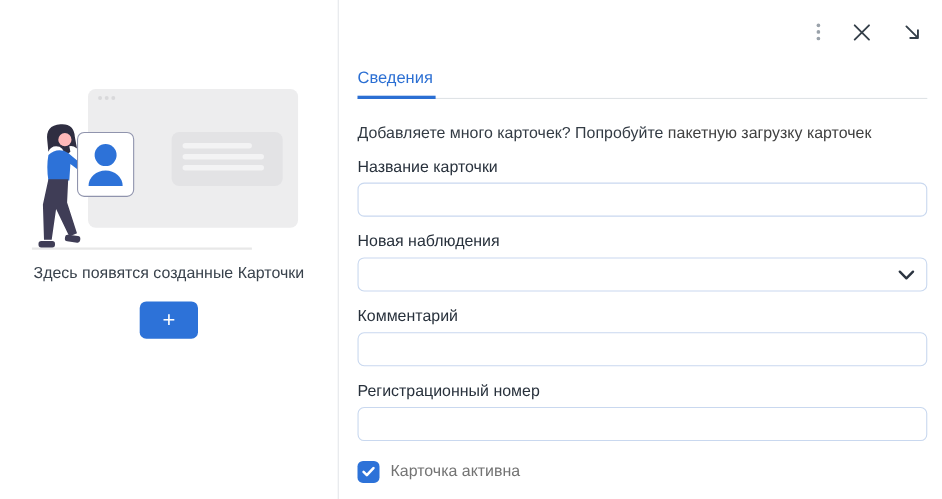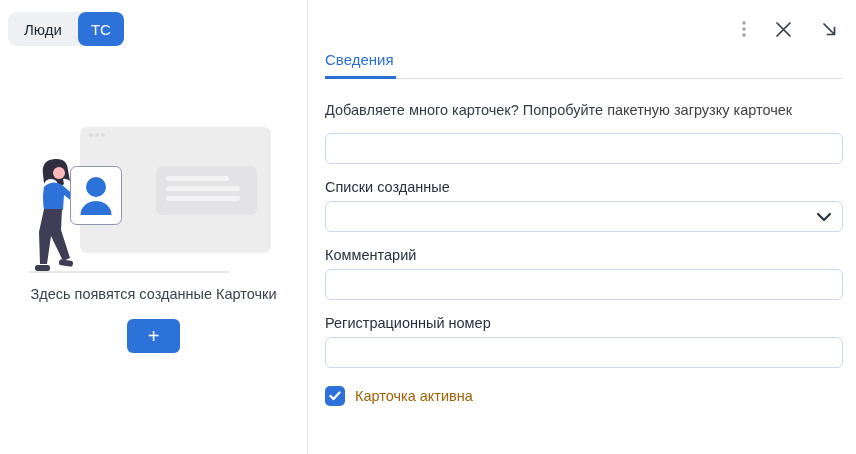--- a/index.html
+++ b/index.html
@@ -24,51 +24,47 @@
                 padding:9px 21px;font-size:15.5px;font-weight:700;cursor:pointer;
                 font-family:inherit;}
   .new-card-btn .plus{font-weight:400;font-size:20px;line-height:16px;}
 
   
   .right-panel{flex:1;box-sizing:border-box;padding:14px 13px 0 17px;display:flex;flex-direction:column;}
   .panel-actions{display:flex;justify-content:flex-end;align-items:center;gap:29px;
                  height:30px;padding-right:5px;}
   .icon-btn{background:none;border:none;padding:0;cursor:pointer;display:flex;align-items:center;}
 
-  .tab-row{margin-top:7px;border-bottom:1px solid #dfe3e6;}
+  .tab-row{margin-top:18px;border-bottom:1px solid #dfe3e6;}
   .tab{display:inline-block;color:#2b6fd3;font-size:15px;padding:0 2px 8px 0;
        border-bottom:3px solid #2b6fd3;margin-bottom:-1px;cursor:pointer;}
 
   .hint{margin-top:23px;font-size:14.5px;color:#333b44;}
   .hint a{color:#404040;text-decoration:none;cursor:pointer;}
 
   .field{margin-top:15px;}
   .field:first-of-type{margin-top:23px;}
   .field label{display:block;font-size:14.5px;color:#28313c;margin-bottom:6px;}
   .text-input,.select-input{box-sizing:border-box;width:100%;height:31px;
       border:1px solid #c9d8ef;border-radius:6px;background:#fff;font:inherit;
       padding:0 10px;outline:none;}
   .select-wrap{position:relative;}
   .select-wrap .chev{position:absolute;right:11px;top:50%;transform:translateY(-50%);pointer-events:none;}
 
   .checkbox-row{margin-top:18px;display:flex;align-items:center;gap:10px;}
   .checkbox{width:20px;height:20px;border-radius:5px;background:#2d72d8;
             display:flex;align-items:center;justify-content:center;cursor:pointer;}
-  .checkbox-label{font-size:14.5px;color:#a16207;}
+  .checkbox-label{font-size:14.5px;color:#737373;}
 </style>
 </head>
 <body>
 
 <div class="app">
 
   <div class="left-panel">
-    <div class="segmented">
-      <div class="seg-item">Люди</div>
-      <div class="seg-item active">ТС</div>
-    </div>
 
     <div class="illustration">
       <svg width="262" height="152" viewBox="0 0 262 152">
 
         <rect x="57" y="3" width="191" height="126" rx="7" fill="#ededee"></rect>
         <circle cx="68" cy="11" r="1.8" fill="#d9d9db"></circle>
         <circle cx="74" cy="11" r="1.8" fill="#d9d9db"></circle>
         <circle cx="80" cy="11" r="1.8" fill="#d9d9db"></circle>
 
         <rect x="133" y="42" width="101" height="49" rx="7" fill="#e3e3e5"></rect>
@@ -123,25 +119,26 @@
     <div class="tab-row">
       <span class="tab">Сведения</span>
     </div>
 
     <div class="hint">
       <span>Добавляете много карточек? Попробуйте</span>
       <a>пакетную загрузку карточек</a>
     </div>
 
     <div class="field">
+      <label>Название карточки</label>
       <input class="text-input" type="text" value="" style="">
     </div>
 
     <div class="field">
-      <label>Списки созданные</label>
+      <label>Новая наблюдения</label>
       <div class="select-wrap">
         <input class="select-input" type="text" readonly="" value="" style="">
         <svg class="chev" width="16" height="10" viewBox="0 0 16 10">
           <path d="M2 2 L8 8 L14 2" stroke="#2b3440" stroke-width="2.2" fill="none" stroke-linecap="round" stroke-linejoin="round"></path>
         </svg>
       </div>
     </div>
 
     <div class="field">
       <label>Комментарий</label>

